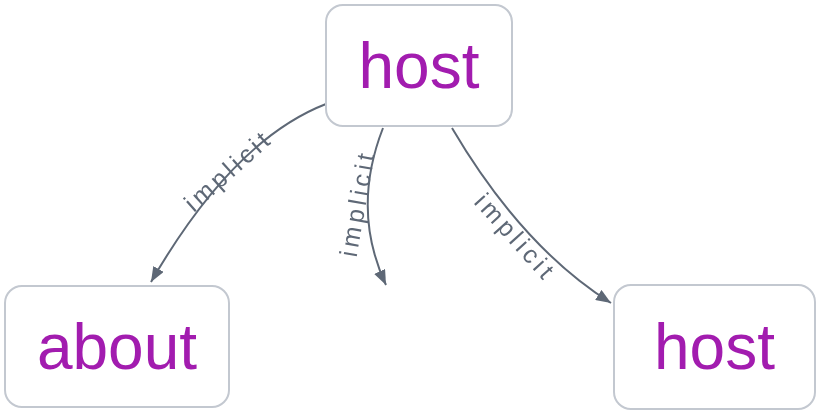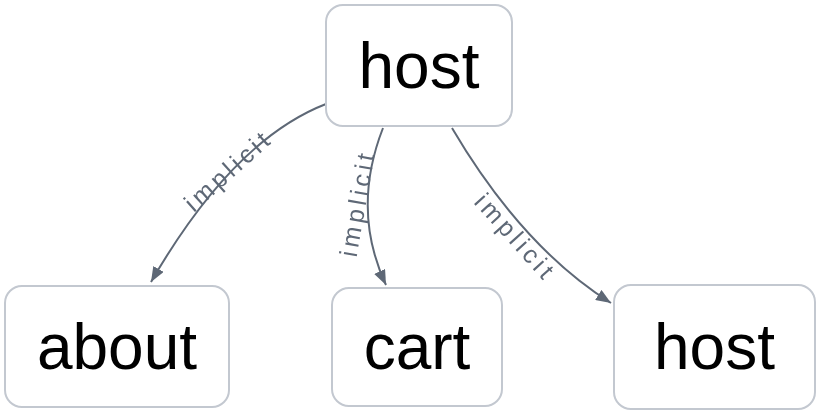--- a/index.html
+++ b/index.html
@@ -33,21 +33,21 @@
   }
   .node {
     position: absolute;
     box-sizing: border-box;
     background: #ffffff;
     border: 2px solid #c3c8d0;
     border-radius: 18px;
     display: flex;
     align-items: center;
     justify-content: center;
-    color: #000000;
+    color: #a21caf;
     font-size: 64px;
     line-height: 1;
     cursor: pointer;
   }
   #node-host  { left: 325px; top: 4px;   width: 188px; height: 123px; }
   #node-about { left: 4px;   top: 285px; width: 226px; height: 123px; }
   #node-cart  { left: 331px; top: 287px; width: 172px; height: 120px; }
   #node-shop  { left: 613px; top: 284px; width: 203px; height: 126px; }
 </style>
 </head>
@@ -72,21 +72,18 @@
   </svg>
 
   <div class="node" id="node-host">
     <span>host</span>
   </div>
 
   <div class="node" id="node-about">
     <span>about</span>
   </div>
 
-  <div class="node" id="node-cart">
-    <span>cart</span>
-  </div>
 
   <div class="node" id="node-shop">
     <span>host</span>
   </div>
 
 </div>
 
 </body></html>

